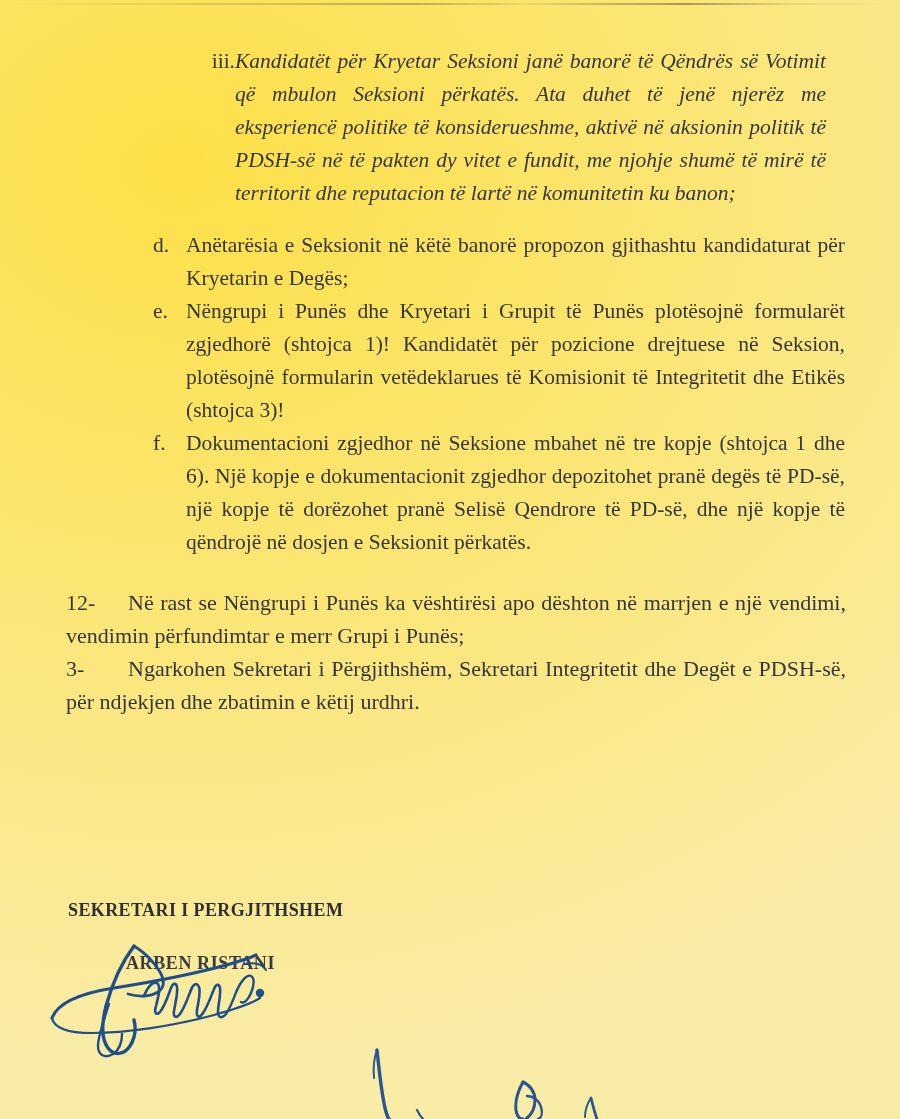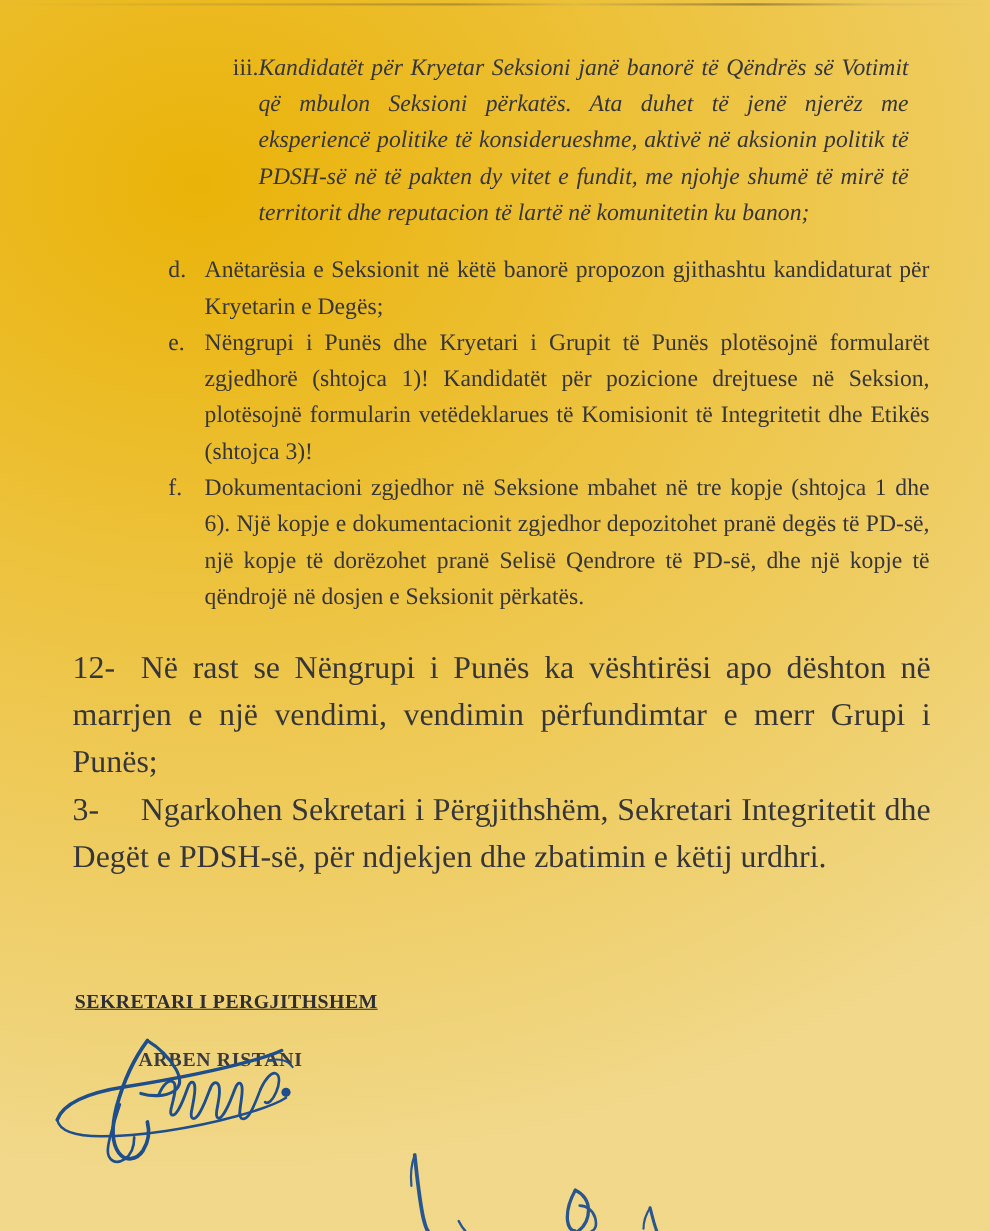--- a/index.html
+++ b/index.html
@@ -8,21 +8,21 @@
     padding: 0;
     background: #ffffff;
   }
   body {
     font-family: "Liberation Serif", "DejaVu Serif", serif;
   }
   #page {
     position: relative;
     width: 900px;
     height: 1119px;
-    background: #eab308;
+    background: #fde047;
     overflow: hidden;
     color: #3a3a3a;
   }
   
   .scan-edge {
     position: absolute;
     left: 0;
     top: 3px;
     width: 900px;
     height: 2px;
@@ -107,43 +107,42 @@
 
   
   #number-list {
     left: 66px;
     top: 586px;
     width: 780px;
   }
   .num-item {
     position: relative;
     text-align: justify;
-    font-size: 29px;
-    line-height: 43px;
+    font-size: 22px;
+    line-height: 33px;
     margin-bottom: 0px;
   }
   .num-item .marker {
     display: inline-block;
     width: 62px;
   }
   .num-item .body {
     display: inline;
   }
 
   
   #sig-title {
     position: absolute;
     left: 68px;
     top: 900px;
     font-family: "Liberation Serif", "DejaVu Serif", serif;
     font-weight: bold;
     font-size: 18px;
     letter-spacing: 0.4px;
     color: #2f2f33;
-    text-decoration: underline;
   }
   #sig-name {
     position: absolute;
     left: 126px;
     top: 953px;
     font-family: "Liberation Serif", "DejaVu Serif", serif;
     font-weight: bold;
     font-size: 18px;
     letter-spacing: 0.6px;
     color: #3c3c40;

